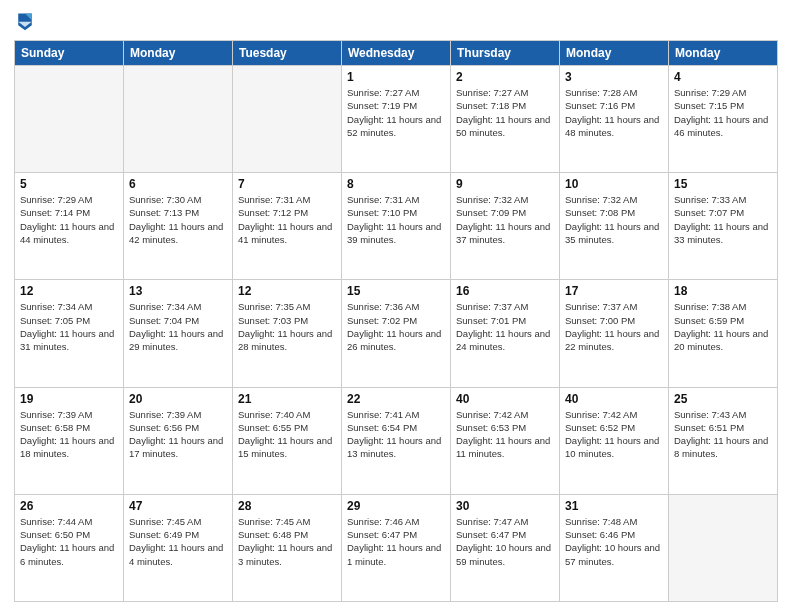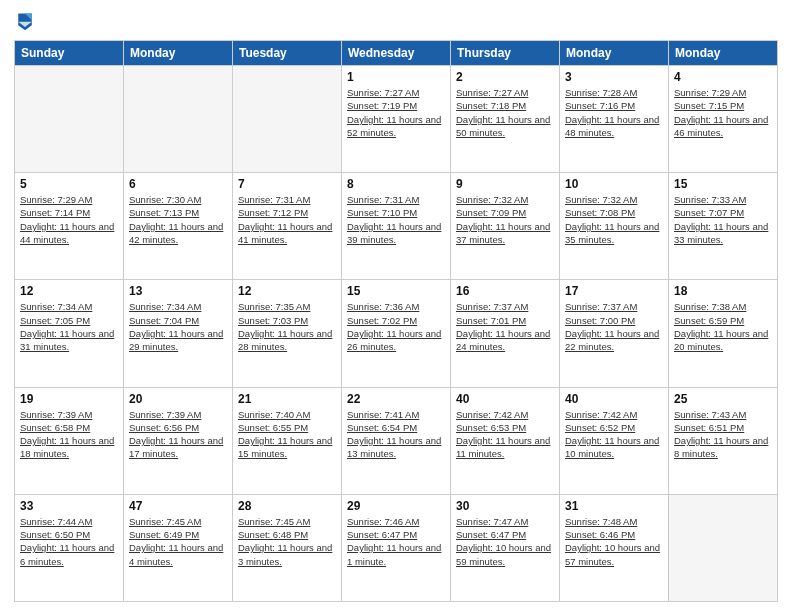--- a/index.html
+++ b/index.html
@@ -90,21 +90,20 @@
     .day-number {
       font-size: 12px;
       font-weight: bold;
       margin-bottom: 2px;
       color: #111;
     }
     .day-info {
       font-size: 9.5px;
       color: #333;
       line-height: 1.4;
-      text-decoration: underline;
     }
   </style>
 </head>
 <body>
 
 <div class="page">
   <div class="header">
     <div class="logo">
       <svg class="logo-icon" viewBox="0 0 20 26" xmlns="http://www.w3.org/2000/svg">
         <polygon points="2,4 18,4 18,18 10,24 2,18" fill="#1a5fa8"></polygon>
@@ -240,21 +239,21 @@
             <div class="day-number">40</div>
             <div class="day-info">Sunrise: 7:42 AM<br>Sunset: 6:52 PM<br>Daylight: 11 hours and 10 minutes.</div>
           </td>
           <td>
             <div class="day-number">25</div>
             <div class="day-info">Sunrise: 7:43 AM<br>Sunset: 6:51 PM<br>Daylight: 11 hours and 8 minutes.</div>
           </td>
         </tr>
         <tr>
           <td>
-            <div class="day-number">33</div>
+            <div class="day-number">26</div>
             <div class="day-info">Sunrise: 7:44 AM<br>Sunset: 6:50 PM<br>Daylight: 11 hours and 6 minutes.</div>
           </td>
           <td>
             <div class="day-number">47</div>
             <div class="day-info">Sunrise: 7:45 AM<br>Sunset: 6:49 PM<br>Daylight: 11 hours and 4 minutes.</div>
           </td>
           <td>
             <div class="day-number">28</div>
             <div class="day-info">Sunrise: 7:45 AM<br>Sunset: 6:48 PM<br>Daylight: 11 hours and 3 minutes.</div>
           </td>

